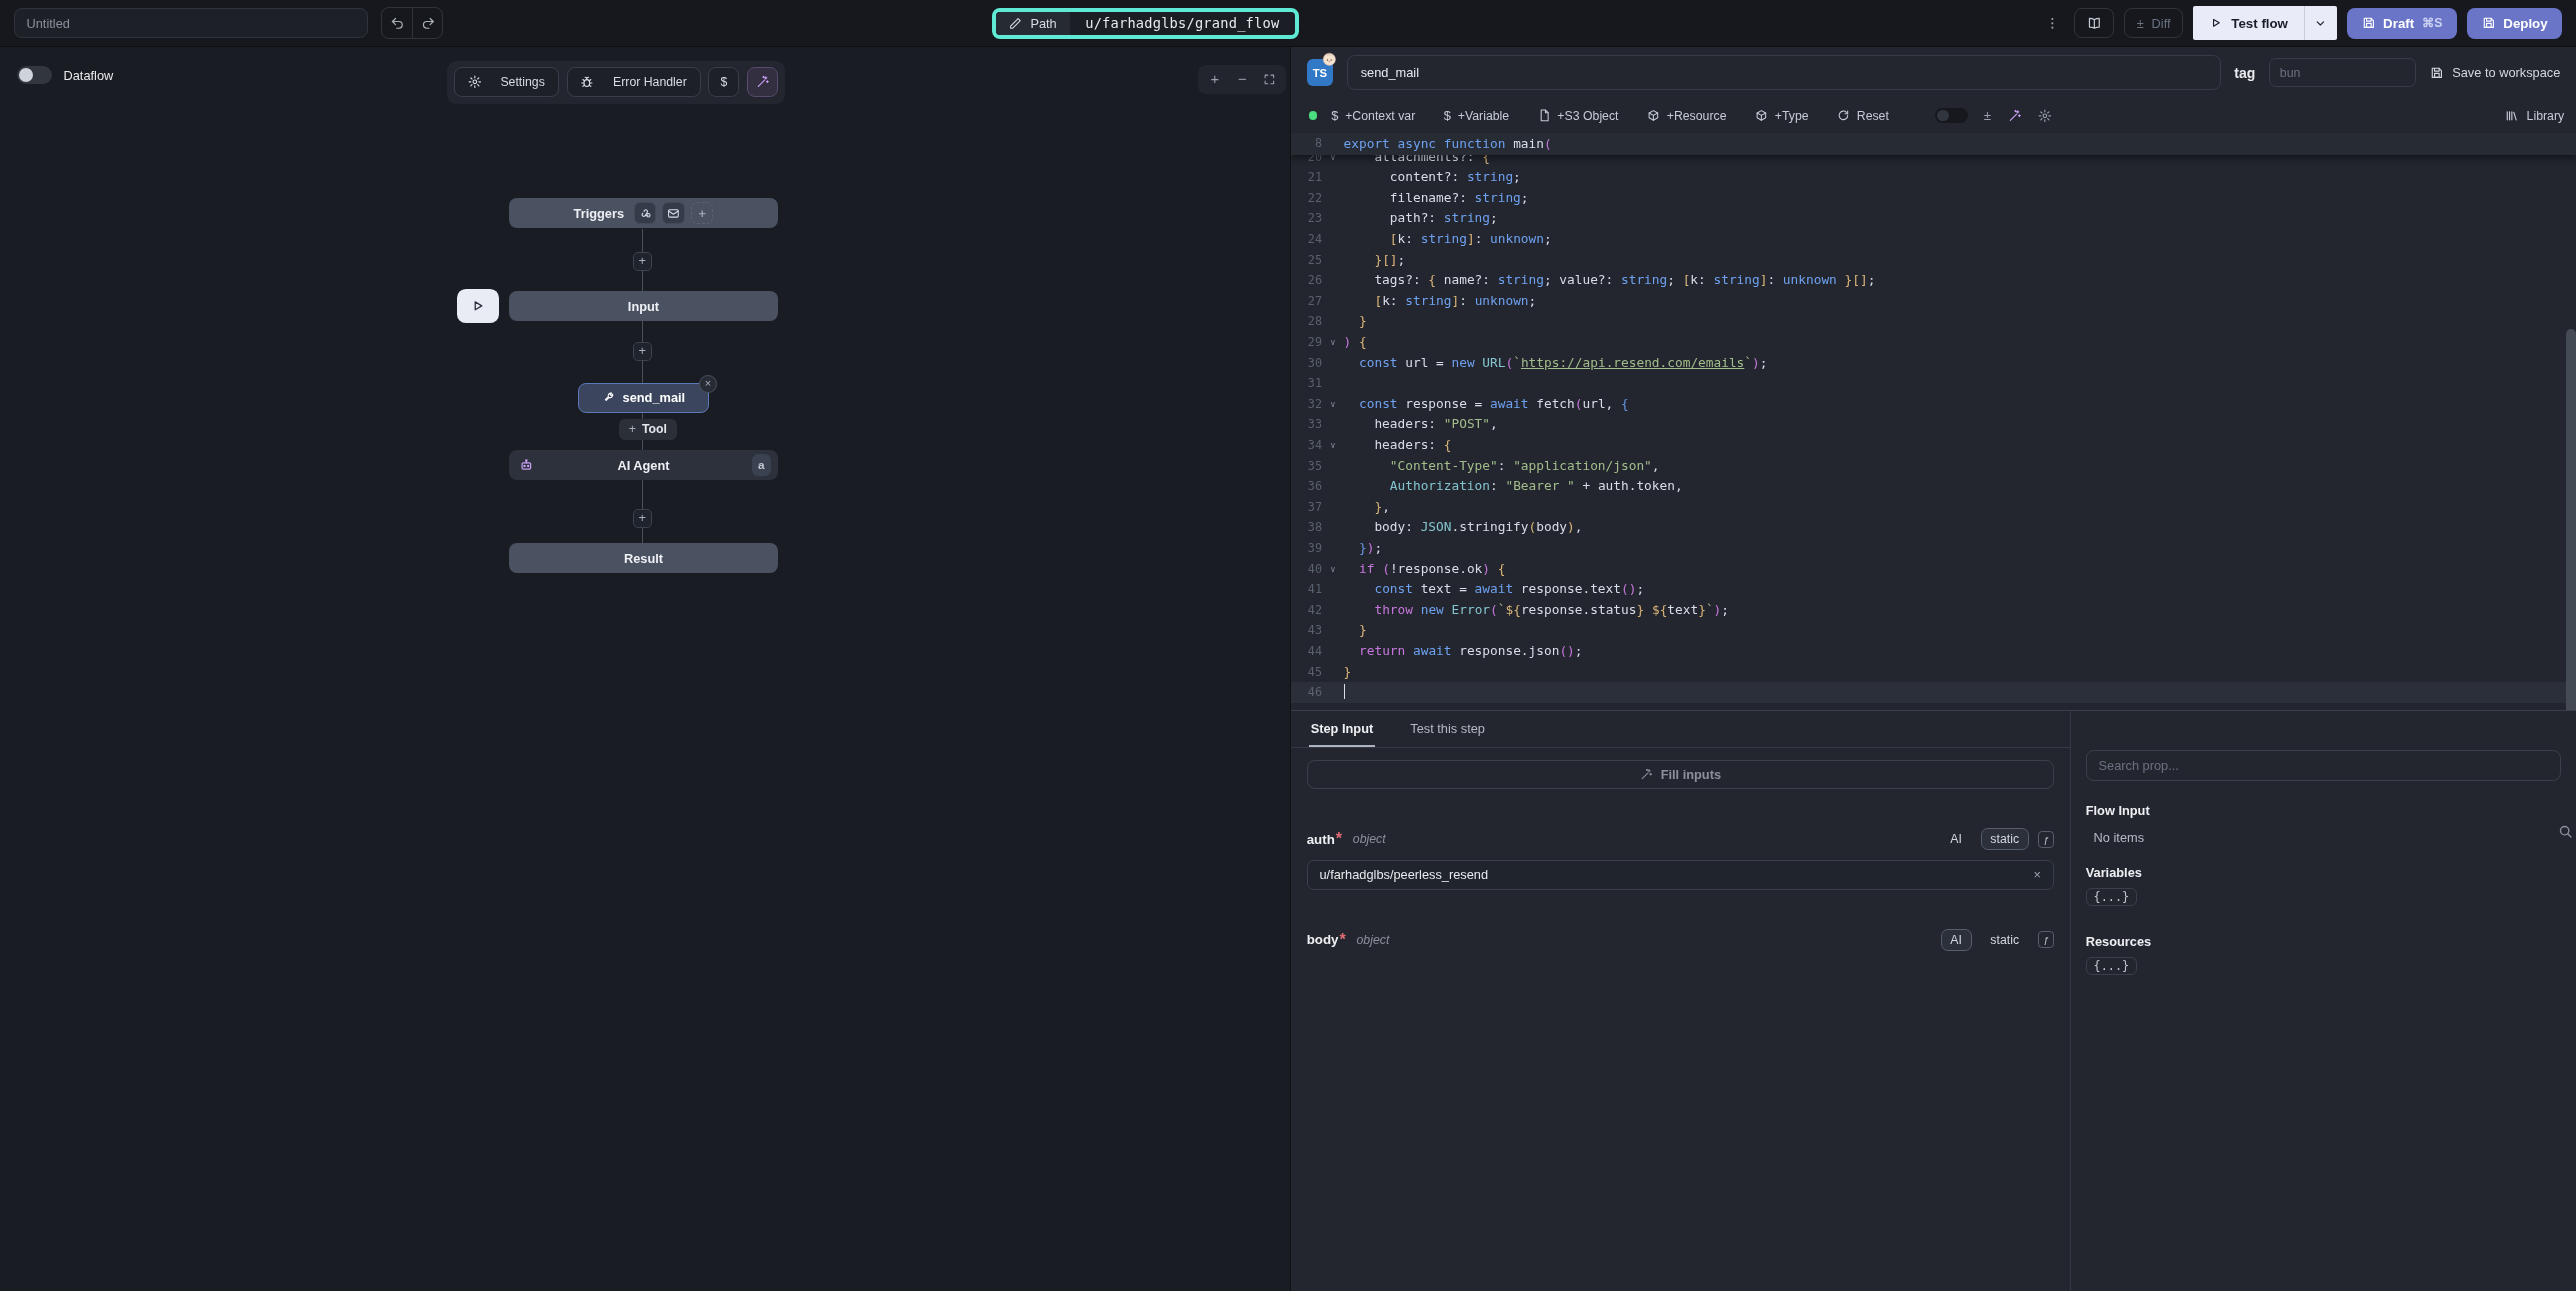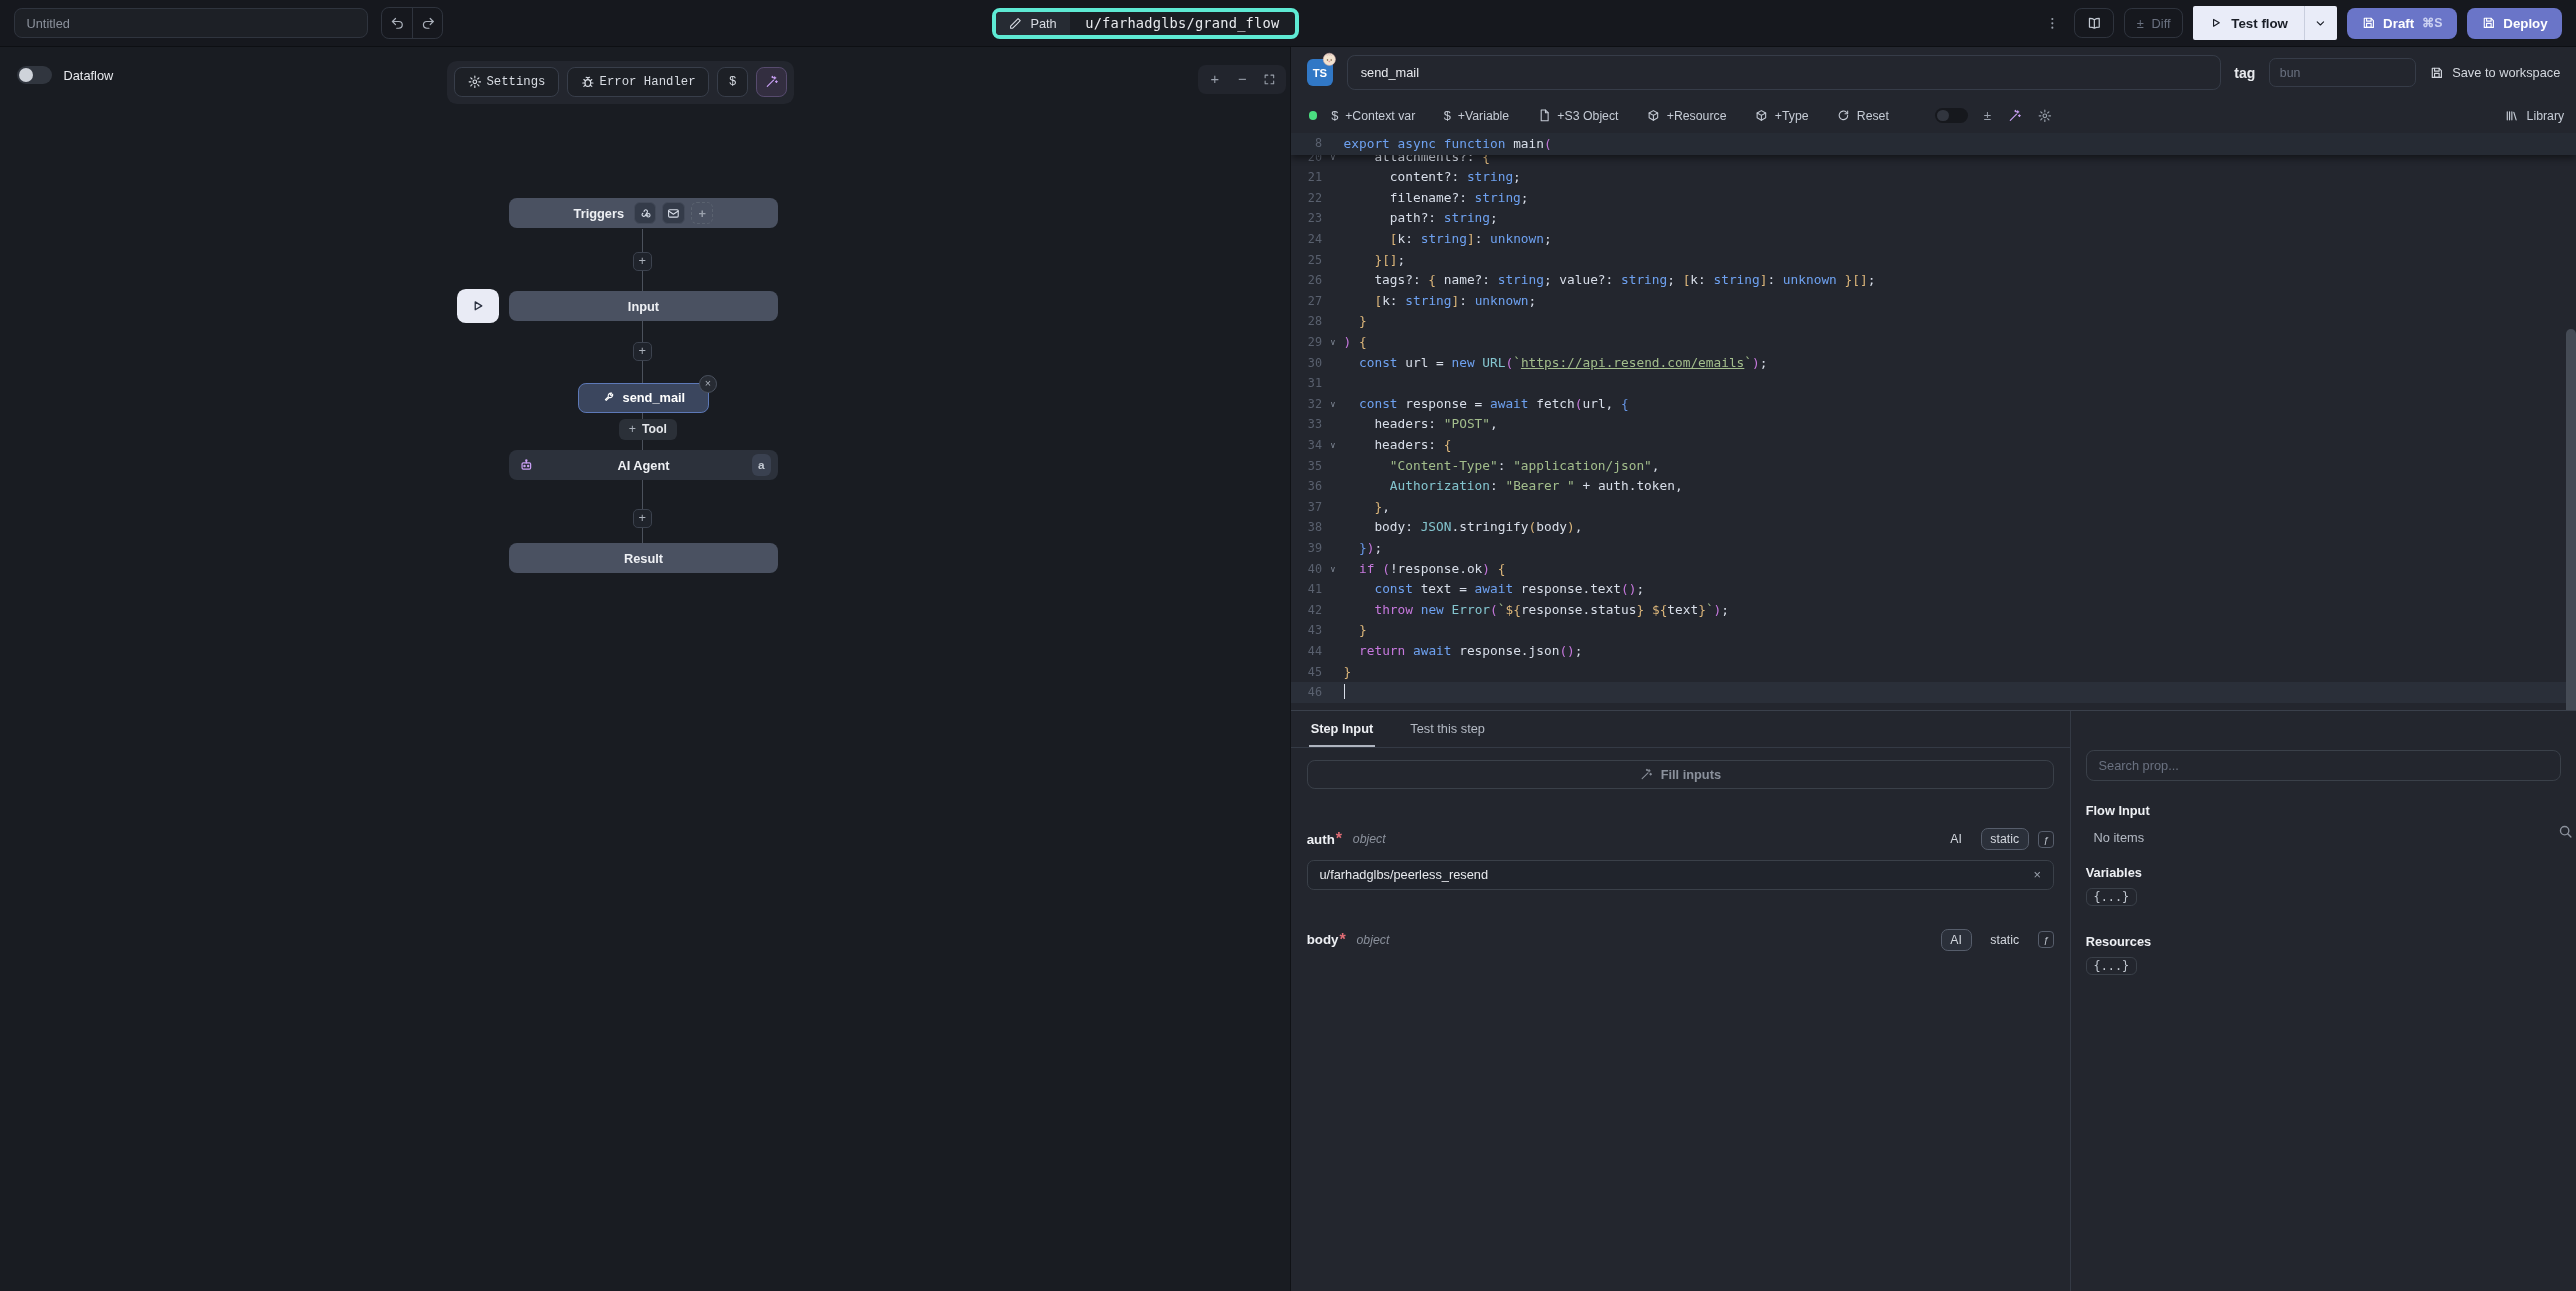--- a/index.html
+++ b/index.html
@@ -38,22 +38,22 @@
   .indigo .short{ color:#ccd2f2; font-weight:600; font-size:12.3px; }
 
   
   .canvas{ position:absolute; left:0; top:47px; width:1291px; height:1244px; background:#191c22; }
   .dataflow{ position:absolute; left:16.7px; top:18.7px; display:flex; align-items:center; gap:11.8px; cursor:pointer; }
   .switch{ width:35px; height:18.7px; border-radius:9.8px; background:#31363f; position:relative; }
   .switch .knob{ position:absolute; left:2px; top:2px; width:14.7px; height:14.7px; border-radius:50%; background:#cfd3da; }
   .df-label{ font-size:12.8px; color:#e8eaee; }
   .canvas-actions{ position:absolute; left:447px; top:13.7px; height:43px; display:flex; align-items:center; gap:7.9px;
                    background:#23262e; border-radius:9.8px; padding:0 6.9px; }
-  .ca-btn{ height:29.5px; display:flex; align-items:center; gap:5px; padding:0 12.8px; background:#1d2026;
-           border:1px solid #383e4a; border-radius:7.9px; color:#d8dce3; font-size:12.3px; cursor:pointer;font-family:Liberation Mono, monospace; }
+  .ca-btn{ height:29.5px; display:flex; align-items:center; gap:19px; padding:0 12.8px; background:#1d2026;
+           border:1px solid #383e4a; border-radius:7.9px; color:#d8dce3; font-size:12.3px; cursor:pointer; }
   .ca-btn.square{ width:31px; padding:0; justify-content:center; }
   .ca-btn.wand-active{ background:#332e40; border-color:#574b6e; color:#c9a0f5; }
   .zoom-ctrls{ position:absolute; left:1198px; top:17.7px; display:flex; align-items:center; gap:3.9px;
                background:#22252d; border-radius:7.9px; padding:2.9px 4.9px; color:#9aa1ac; }
   .zc-btn{ width:23.6px; height:23.6px; display:flex; align-items:center; justify-content:center; font-size:14.7px;
            background:none; border:none; color:#9aa1ac; cursor:pointer; }
 
   
   .edge-line{ position:absolute; left:642px; top:182px; width:1px; height:314px; background:#4b515c; }
   .node{ position:absolute; left:509px; width:269px; height:30px; border-radius:7.9px; background:#4a5161;

